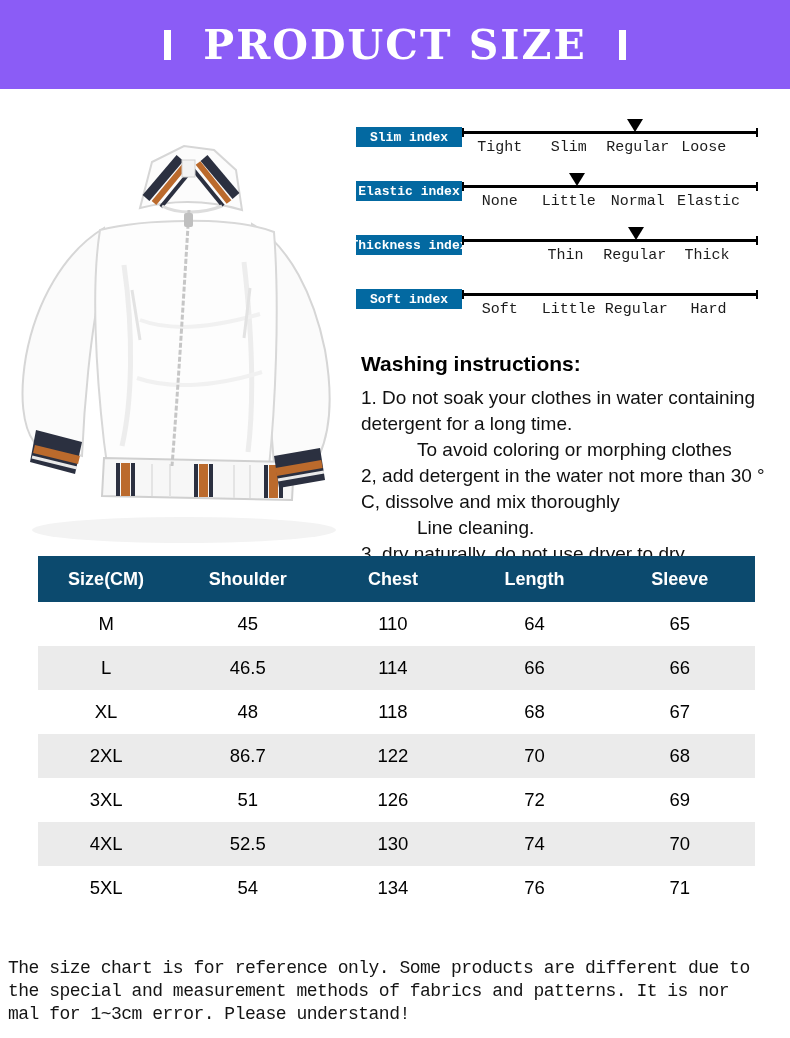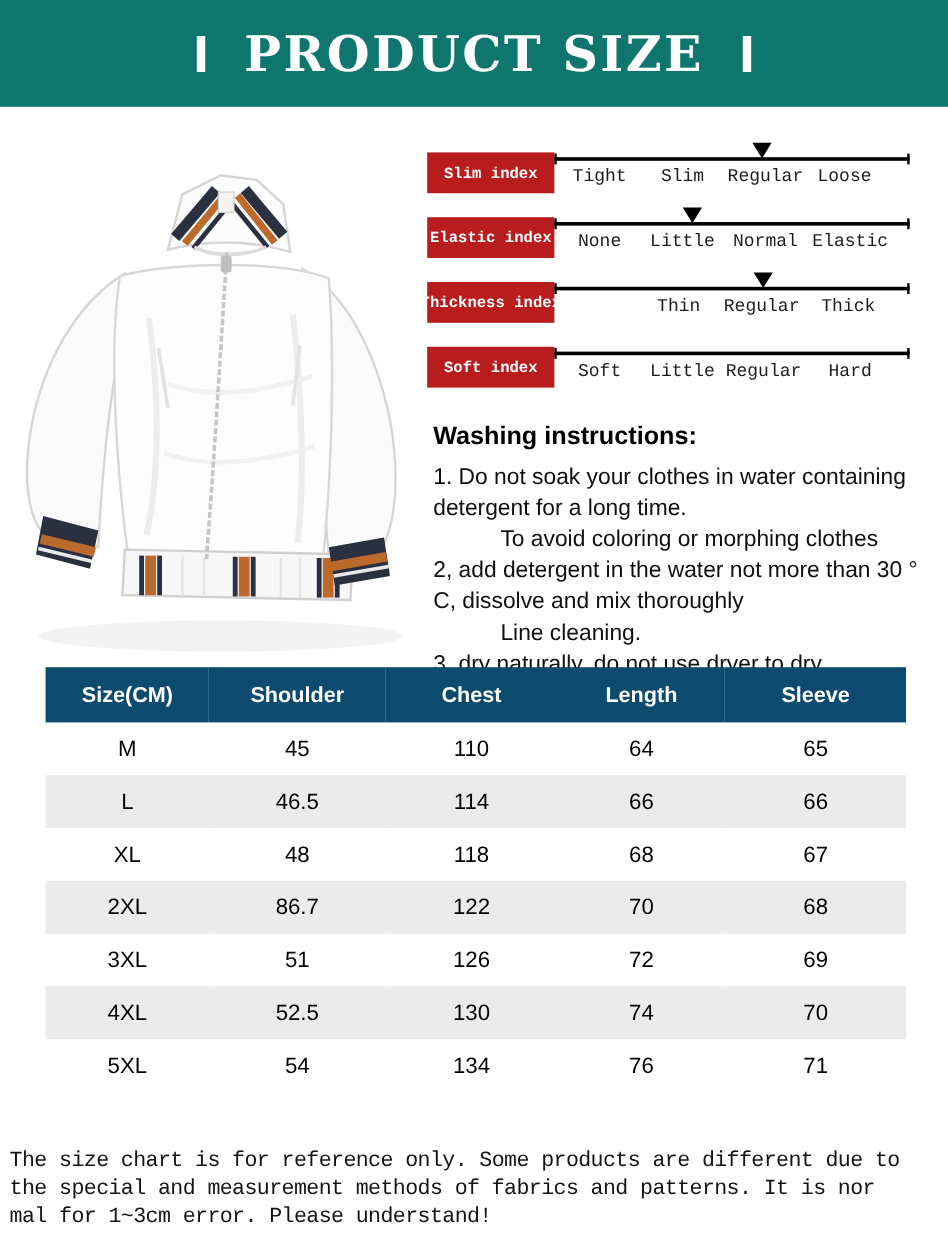--- a/index.html
+++ b/index.html
@@ -1,32 +1,32 @@
 <!DOCTYPE html>
 <html><head>
 <meta charset="utf-8">
 <style>
   html,body{margin:0;padding:0;background:#ffffff;}
   .page{position:relative;width:790px;height:1038px;background:#ffffff;overflow:hidden;
         font-family:"Liberation Sans",sans-serif;}
 
   
-  .banner{position:absolute;top:0;left:0;width:790px;height:89px;background:#0f766e;
+  .banner{position:absolute;top:0;left:0;width:790px;height:89px;background:#8b5cf6;
           display:flex;align-items:center;justify-content:center;gap:32px;}
   .banner .vbar{width:7px;height:30px;background:#ffffff;}
   .banner h1{margin:0;color:#ffffff;font-family:"DejaVu Serif",serif;font-weight:bold;
              font-size:41px;letter-spacing:2px;}
 
   
   .jacket{position:absolute;left:12px;top:110px;width:345px;height:440px;}
 
   
   .indexes{position:absolute;left:356px;top:118px;width:420px;}
   .idx-row{position:relative;height:54px;}
-  .idx-label{position:absolute;left:0;top:9px;width:106px;height:34px;background:#b91c1c;color:#ffffff;
+  .idx-label{position:absolute;left:0;top:9px;width:106px;height:20px;background:#0369a1;color:#ffffff;
              display:flex;align-items:center;justify-content:center;
              font-family:"Liberation Mono",monospace;font-weight:bold;font-size:13px;white-space:nowrap;}
   .idx-scale{position:absolute;left:106px;right:0;top:0;height:100%;}
   .idx-line{position:absolute;left:0;right:18px;top:13px;height:2.5px;background:#000000;}
   .idx-line::before,.idx-line::after{content:"";position:absolute;top:-3px;width:2px;height:9px;background:#000000;}
   .idx-line::before{left:0}.idx-line::after{right:0}
   .idx-arrow{position:absolute;top:1px;width:0;height:0;transform:translateX(-50%);
              border-left:8px solid transparent;border-right:8px solid transparent;border-top:13px solid #000000;}
   .idx-opt{position:absolute;top:21px;transform:translateX(-50%);white-space:nowrap;
            font-family:"Liberation Mono",monospace;font-size:15px;color:#1c1c1c;}

